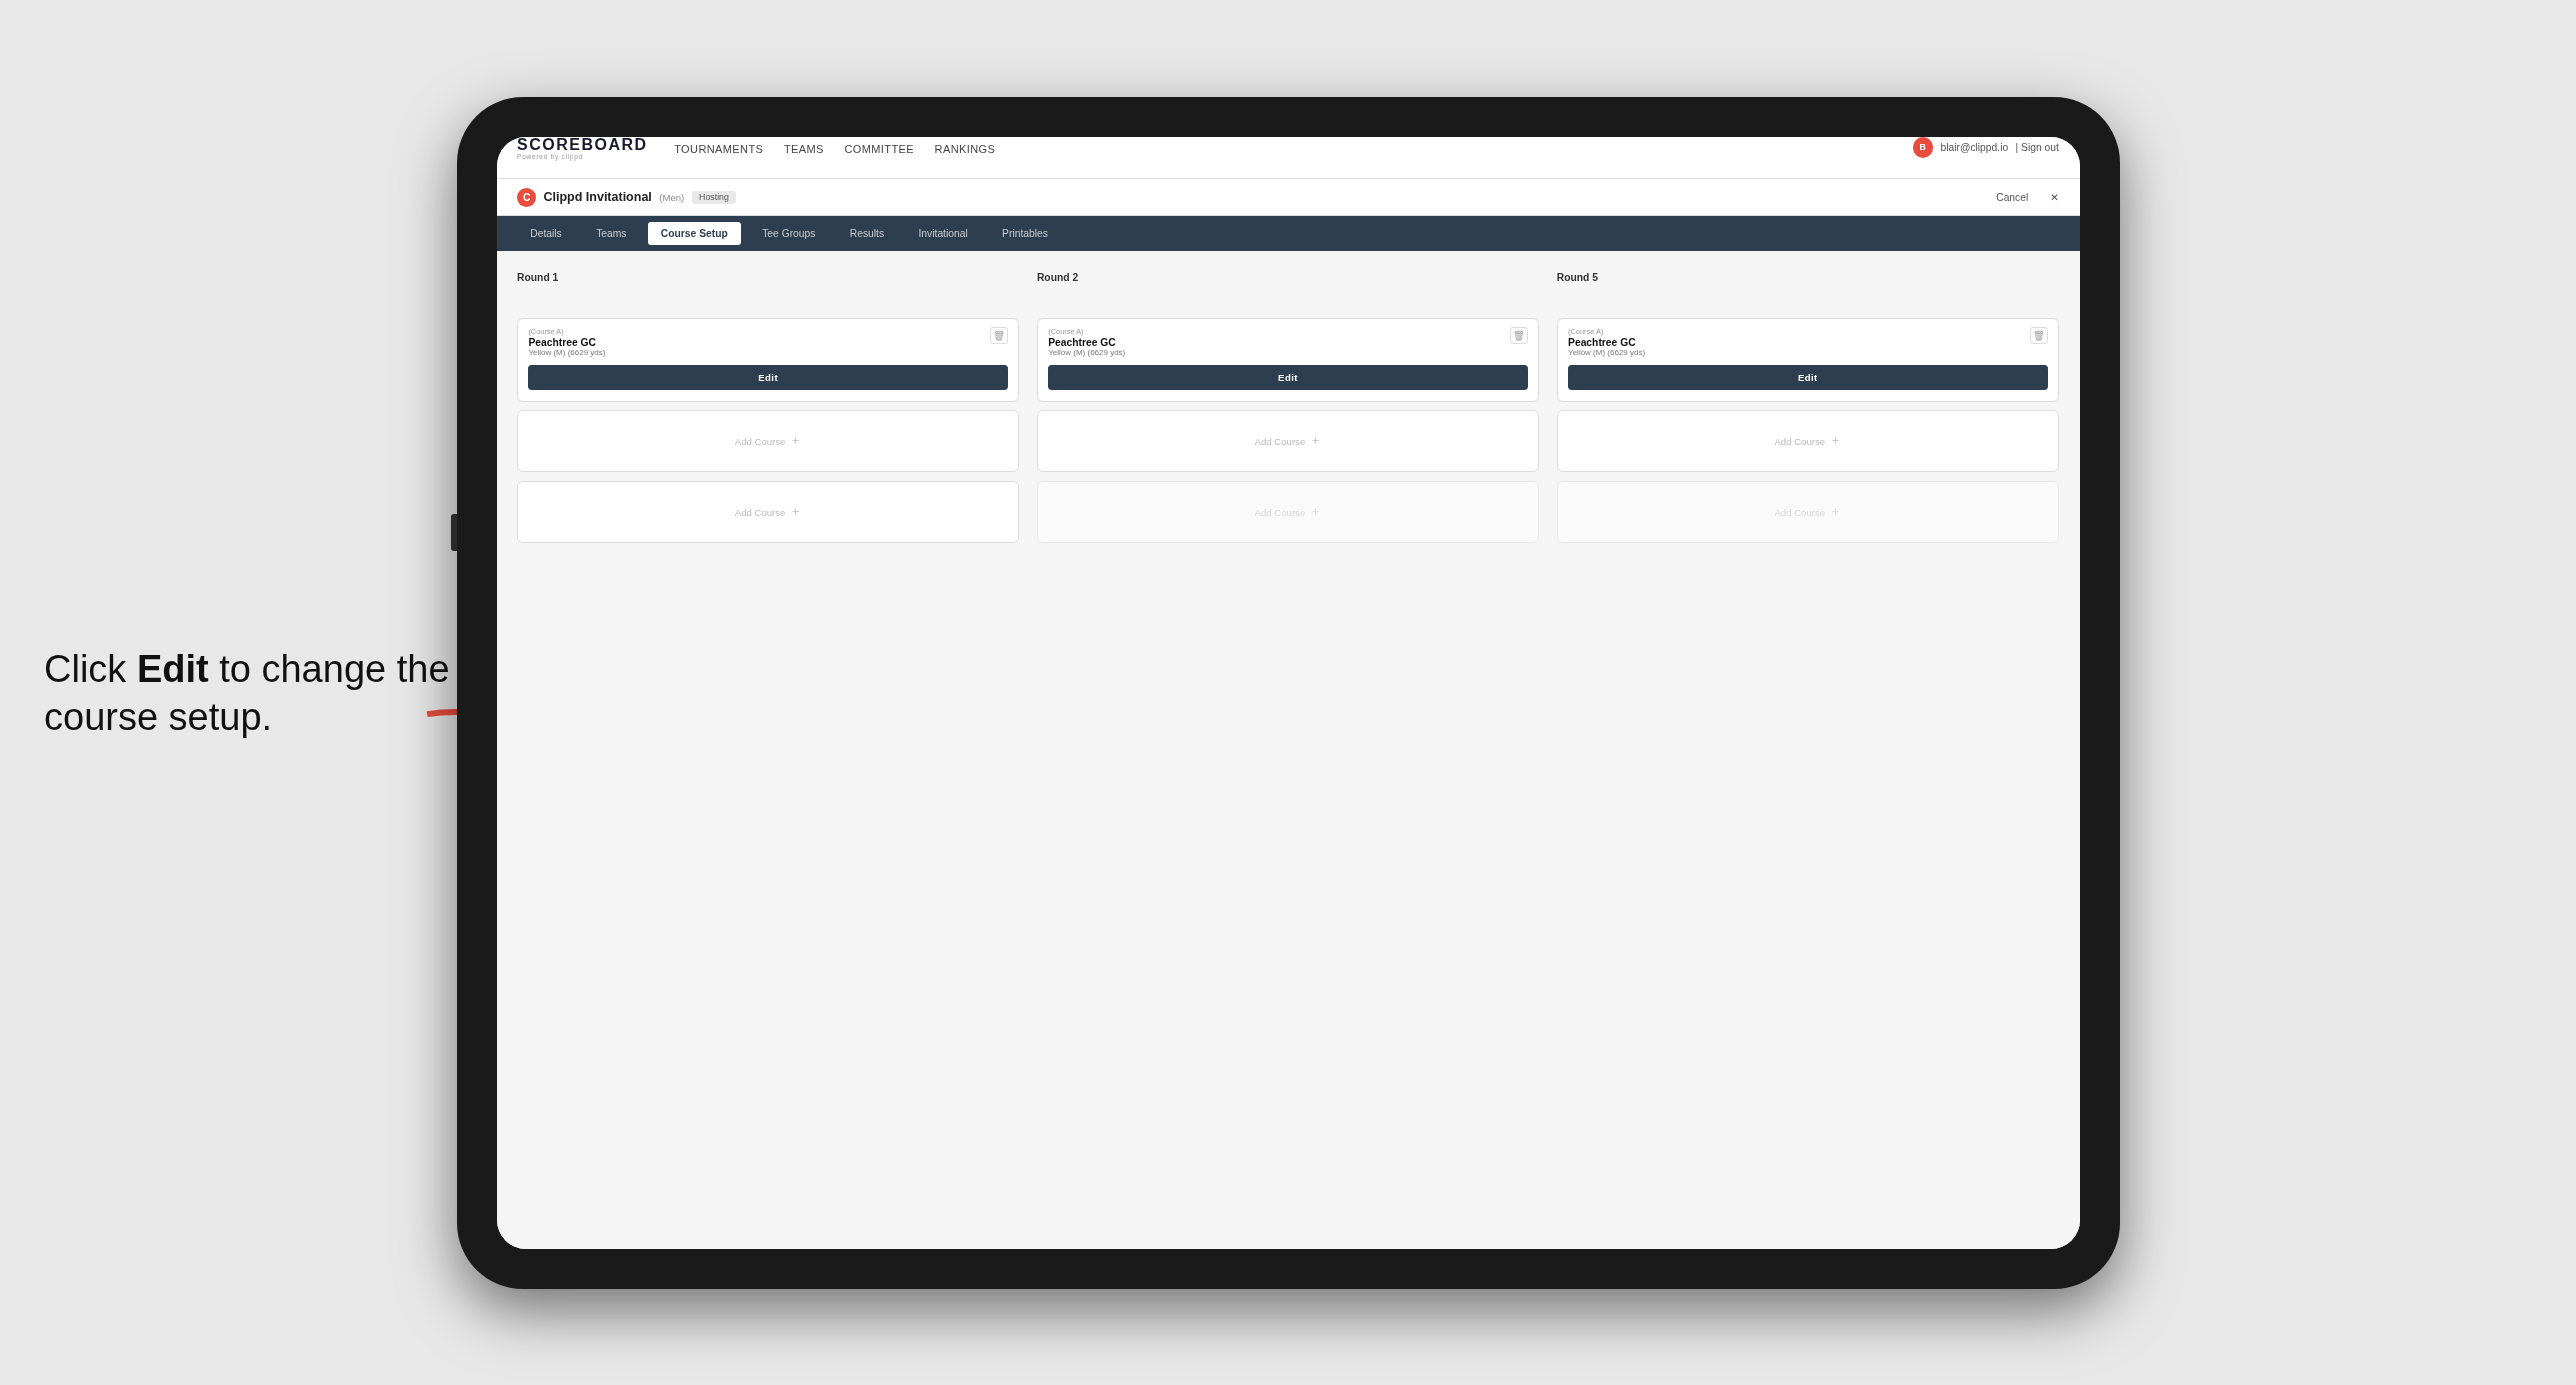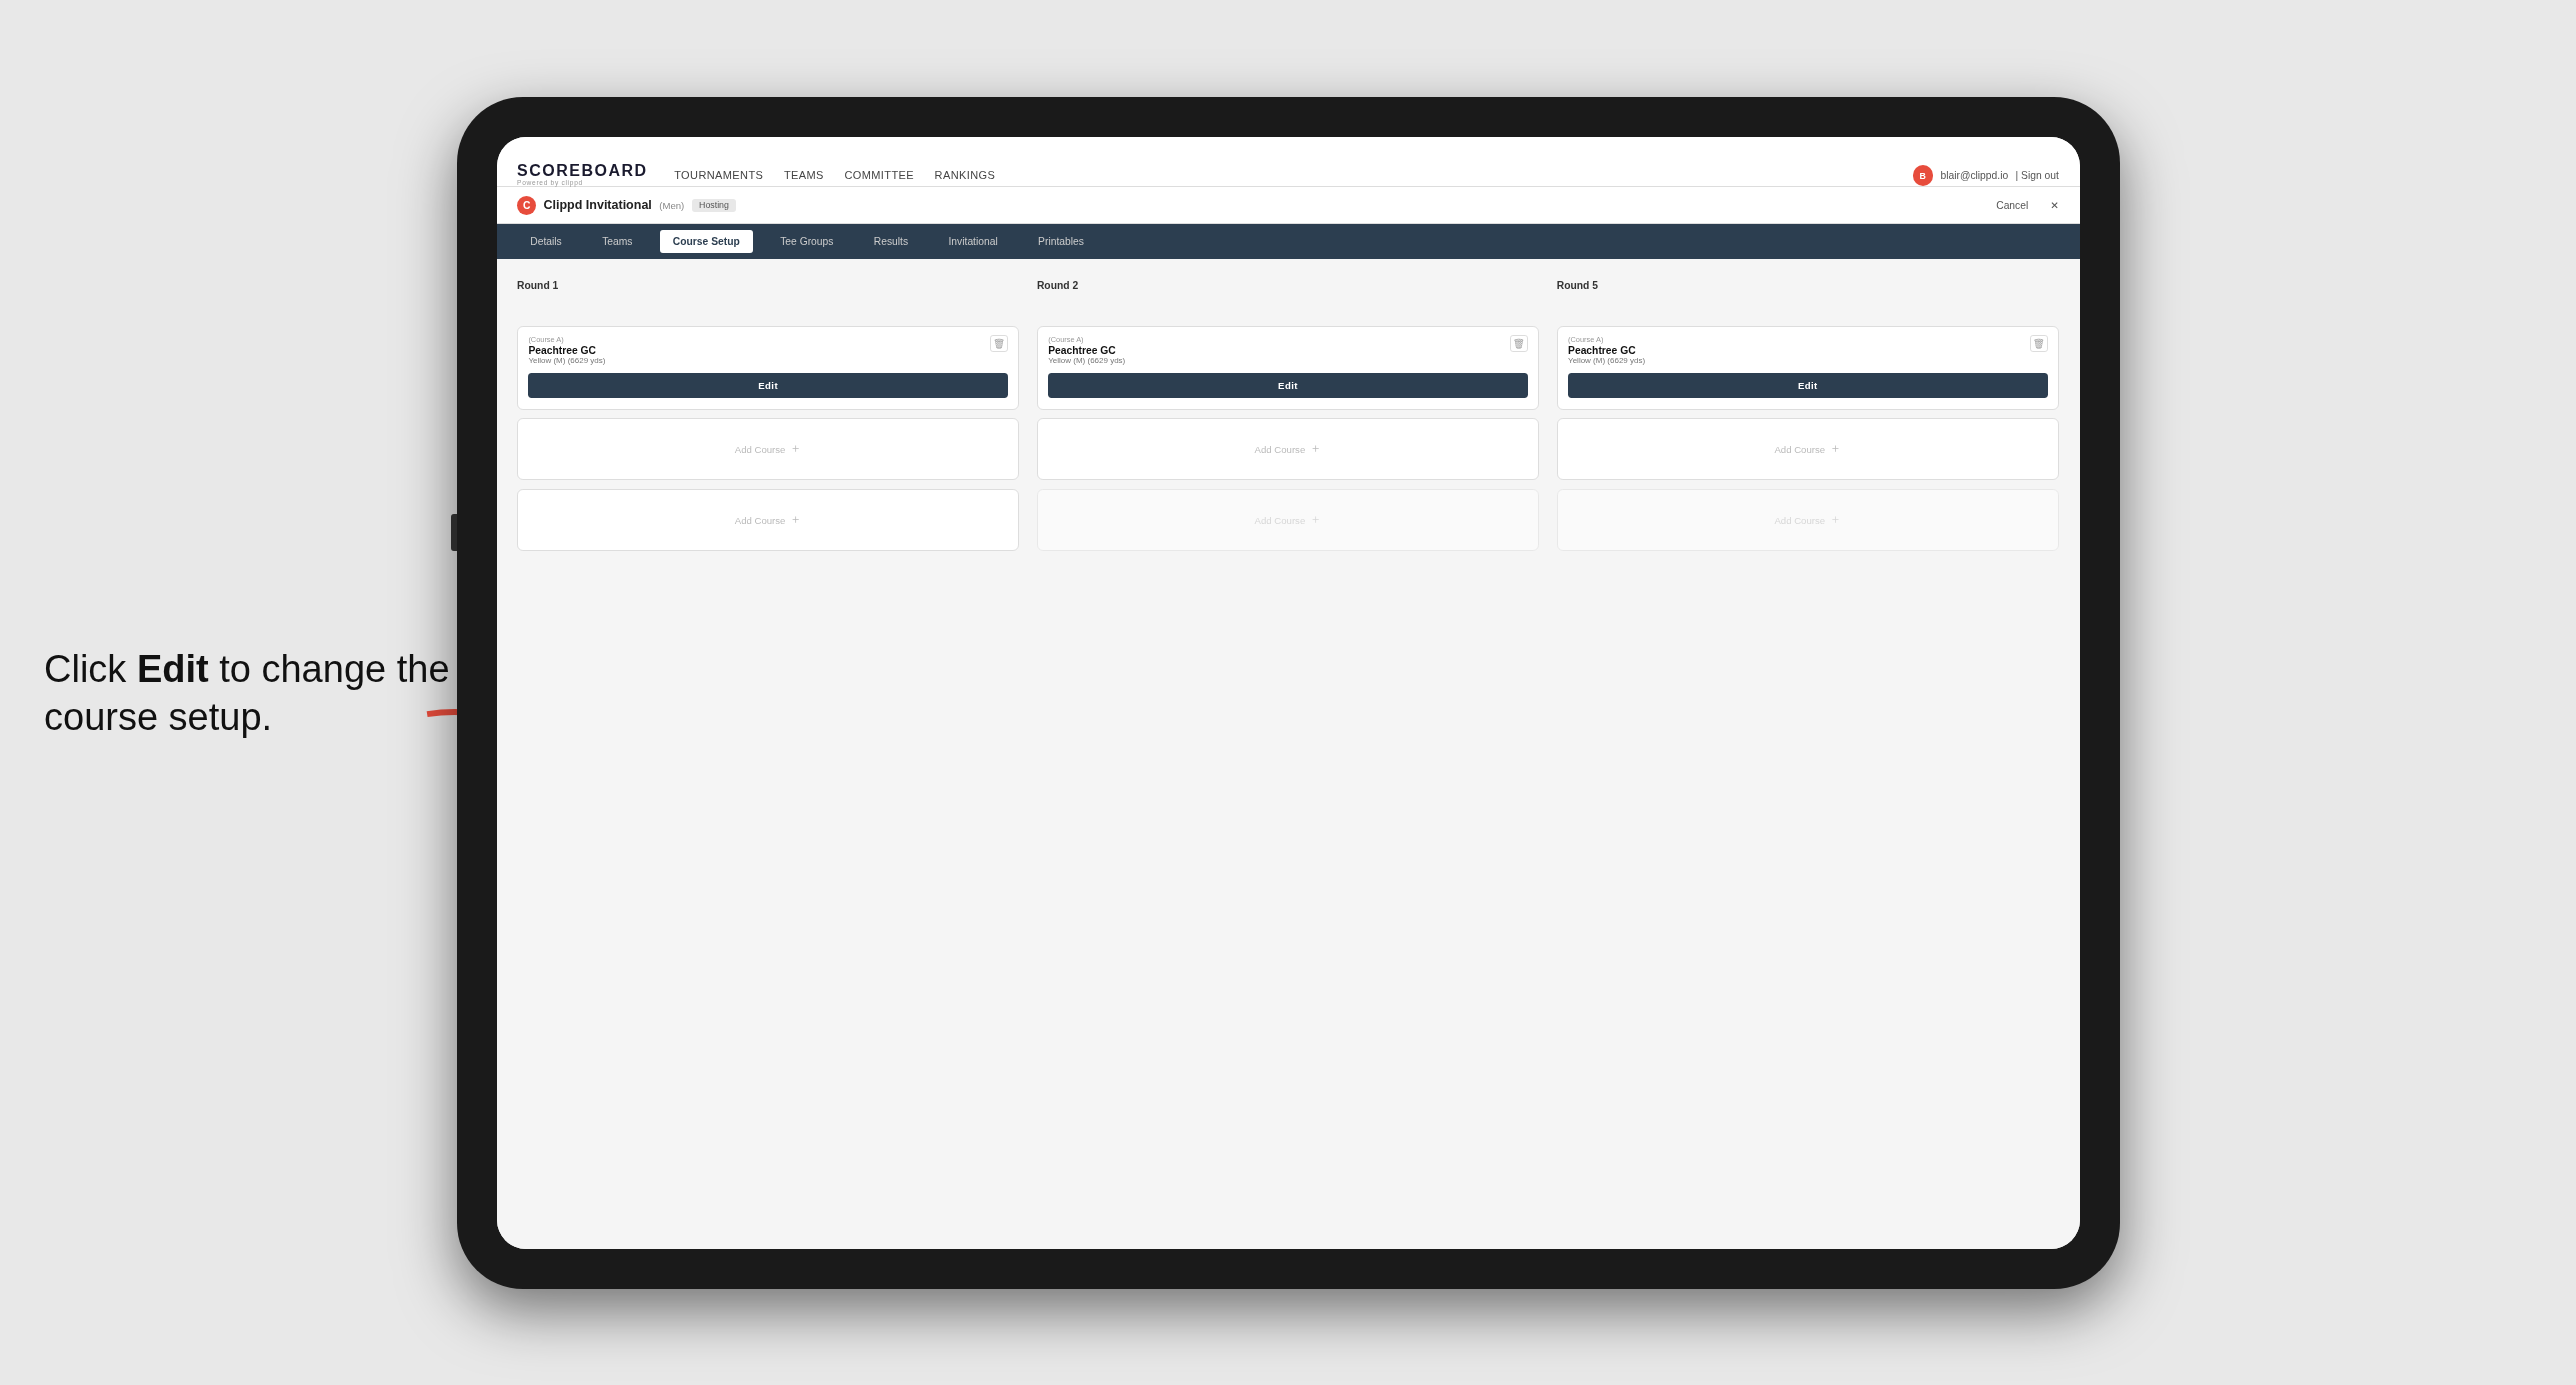--- a/index.html
+++ b/index.html
@@ -61,23 +61,23 @@
       overflow: hidden;
       display: flex;
       flex-direction: column;
     }
 
     
     .top-nav {
       background: #ffffff;
       border-bottom: 0.7px solid #ddd;
       padding: 0 20.6px;
-      height: 50px;
-      display: flex;
-      align-items: flex-end;
+      height: 42px;
+      display: flex;
+      align-items: flex-start;
       justify-content: space-between;
       flex-shrink: 0;
       gap: 32px;
     }
 
     .nav-left {
       display: flex;
       align-items: center;
       gap: 26.5px;
     }
@@ -201,21 +201,21 @@
       gap: 22px;
     }
 
     
     .tab-bar {
       background: #2c3e50;
       height: 35px;
       display: flex;
       align-items: center;
       padding: 0 20.6px;
-      gap: 14px;
+      gap: 8px;
       flex-shrink: 0;
     }
 
     .tab {
       padding: 5.9px 13.2px;
       font-size: 10.3px;
       color: #ccc;
       cursor: pointer;
       border-radius: 2.9px;
     }

